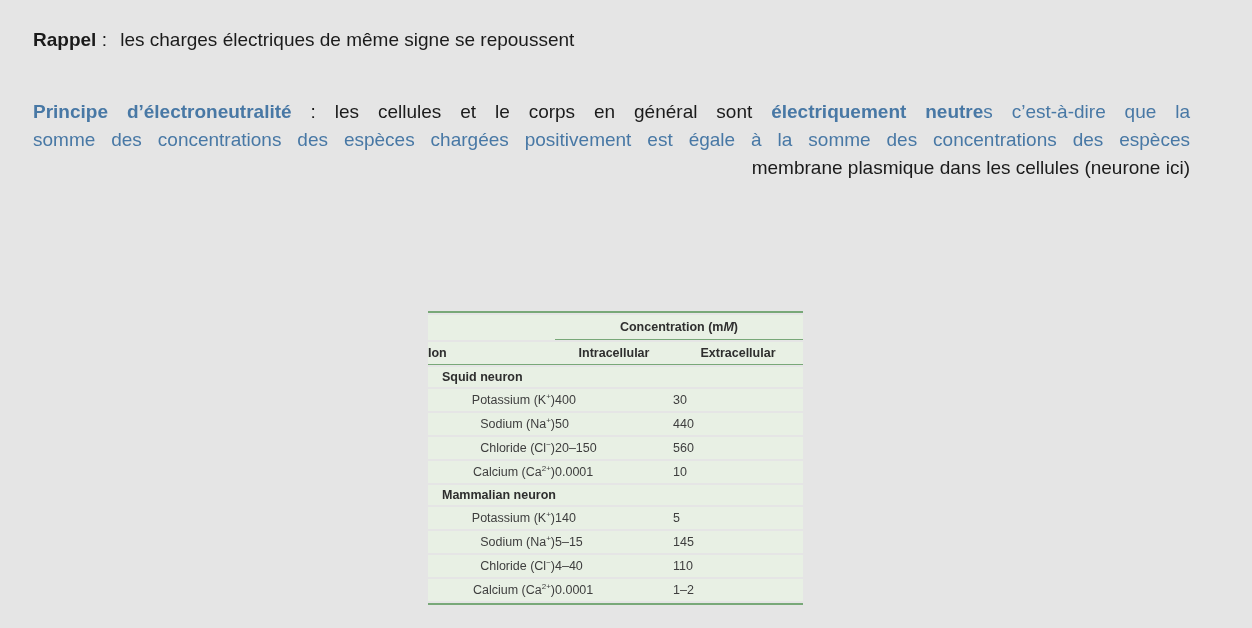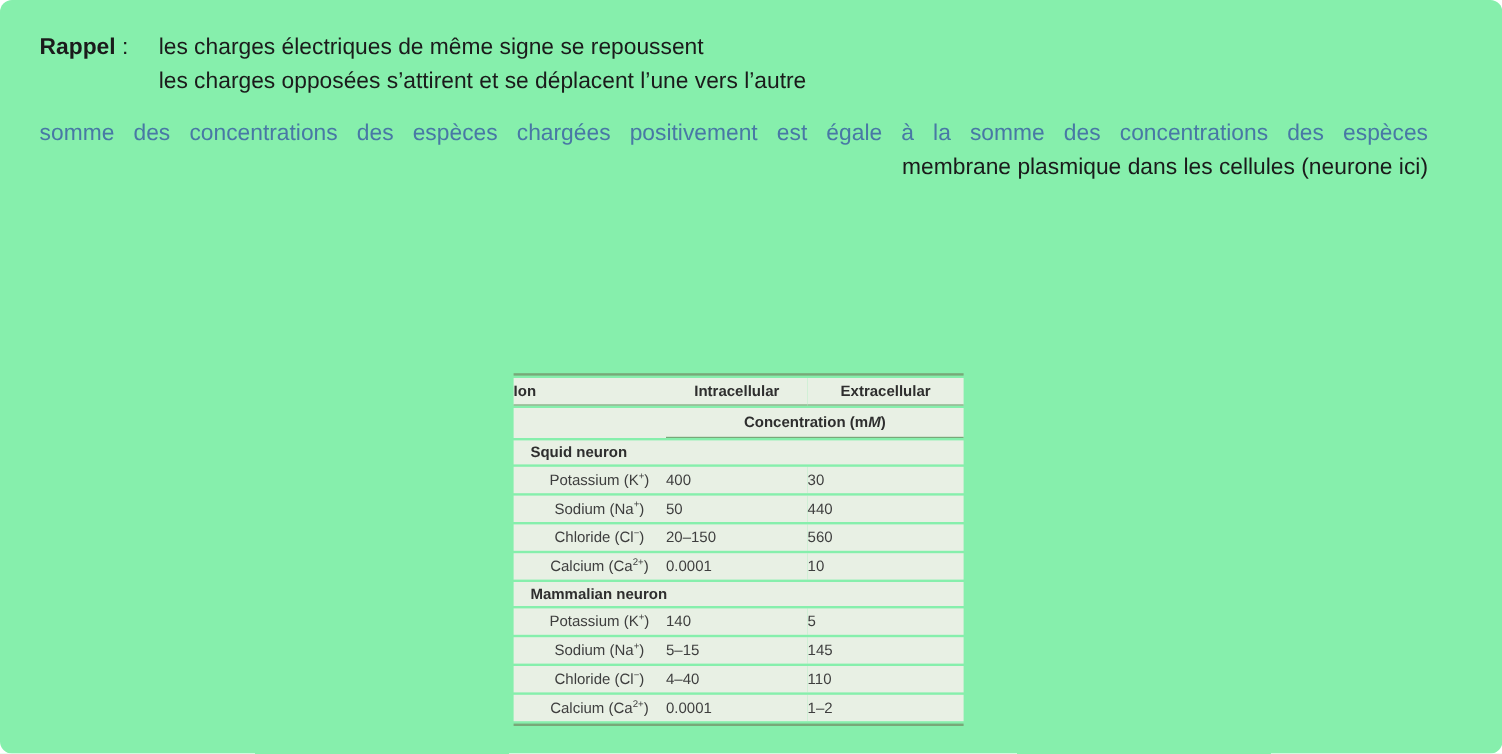--- a/index.html
+++ b/index.html
@@ -1,23 +1,23 @@
 <!DOCTYPE html>
 <html style="--accent_blue: #4878a5; --table_line: #78a878; --table_bg: #e8f0e4; --table_text: #3e3e3e; --table_bold_text: #2e2e2e;"><head>
 <meta charset="utf-8">
 <style>
   html,body{margin:0;padding:0;background:#ffffff;}
-  .page{position:relative;width:1252px;height:628px;background:#86efac;overflow:hidden;
-        font-family:"Liberation Sans",sans-serif;color:#1b1b1b;border-radius:10px;}
+  .page{position:relative;width:1252px;height:628px;background:#e5e5e5;overflow:hidden;
+        font-family:"Liberation Sans",sans-serif;color:#1b1b1b;}
 
   
   .rappel{position:absolute;left:33px;top:26px;display:flex;font-size:19px;line-height:28px;}
   .rlabel{white-space:pre;}
   .rlabel .bold{font-weight:bold;}
-  .rlines{margin-left:20px;}
+  .rlines{margin-left:8px;}
 
   
   .principe{position:absolute;left:33px;top:98px;width:1157px;font-size:19px;line-height:28px;}
   .jline{text-align:justify;text-align-last:justify;}
   .lastline{text-align:right;}
   .bb{font-weight:bold;color:var(--accent_blue);}
   .bl{color:var(--accent_blue);}
 
   
   .ion-table{position:absolute;left:428px;top:311px;width:375px;
@@ -30,53 +30,53 @@
   .conc-cell{text-align:center;font-weight:bold;color:var(--table_bold_text);
              border-bottom:1.5px solid var(--table_line);}
   .conc-cell .ital{font-style:italic;}
   .colhead td{font-weight:bold;color:var(--table_bold_text);height:22px;
               border-bottom:1.5px solid var(--table_line);}
   .col-ion{width:127px;text-align:left;padding-left:6px;}
   .col-intra{width:118px;text-align:center;}
   .col-extra{text-align:center;padding-right:26px;}
   .section td{font-weight:bold;color:var(--table_bold_text);height:20px;text-align:left;padding-left:14px;}
   .data td{height:22px;}
-  .data .ion-name{text-align:center;padding-left:16px;}
+  .data .ion-name{text-align:right;padding-left:16px;}
   .data .num{text-align:left;}
   sup{font-size:8px;line-height:0;}
 </style>
 </head>
 <body>
 
 <div class="page">
 
   <div class="rappel">
     <div class="rlabel"><span class="bold">Rappel</span><span> : </span></div>
     <div class="rlines">
       <div>les charges électriques de même signe se repoussent</div>
-      <div>les charges opposées s’attirent et se déplacent l’une vers l’autre</div>
     </div>
   </div>
 
   <div class="principe">
+    <div class="jline"><span class="bb">Principe d’électroneutralité</span><span> : </span><span>les cellules et le corps en général sont </span><span class="bb">électriquement neutre</span><span class="bl">s</span><span class="bl"> c’est-à-dire que la</span></div>
     <div class="jline bl">somme des concentrations des espèces chargées positivement est égale à la somme des concentrations des espèces</div>
     <div class="lastline">membrane plasmique dans les cellules (neurone ici)</div>
   </div>
 
   <div class="ion-table">
     <table>
       <tbody>
-          <tr class="band colhead">
+          <tr class="band conc-row">
+        <td class="col-ion"></td>
+        <td class="conc-cell" colspan="2"><span>Concentration (m</span><span class="ital">M</span><span>)</span></td>
+      </tr>
+      <tr class="band colhead">
         <td class="col-ion">Ion</td>
         <td class="col-intra">Intracellular</td>
         <td class="col-extra">Extracellular</td>
-      </tr>
-      <tr class="band conc-row">
-        <td class="col-ion"></td>
-        <td class="conc-cell" colspan="2"><span>Concentration (m</span><span class="ital">M</span><span>)</span></td>
       </tr>
 
       <tr class="band section">
         <td colspan="3">Squid neuron</td>
       </tr>
       <tr class="band data">
         <td class="ion-name"><span>Potassium (K</span><sup>+</sup><span>)</span></td>
         <td class="num col-intra">400</td>
         <td class="num col-extra">30</td>
       </tr>

